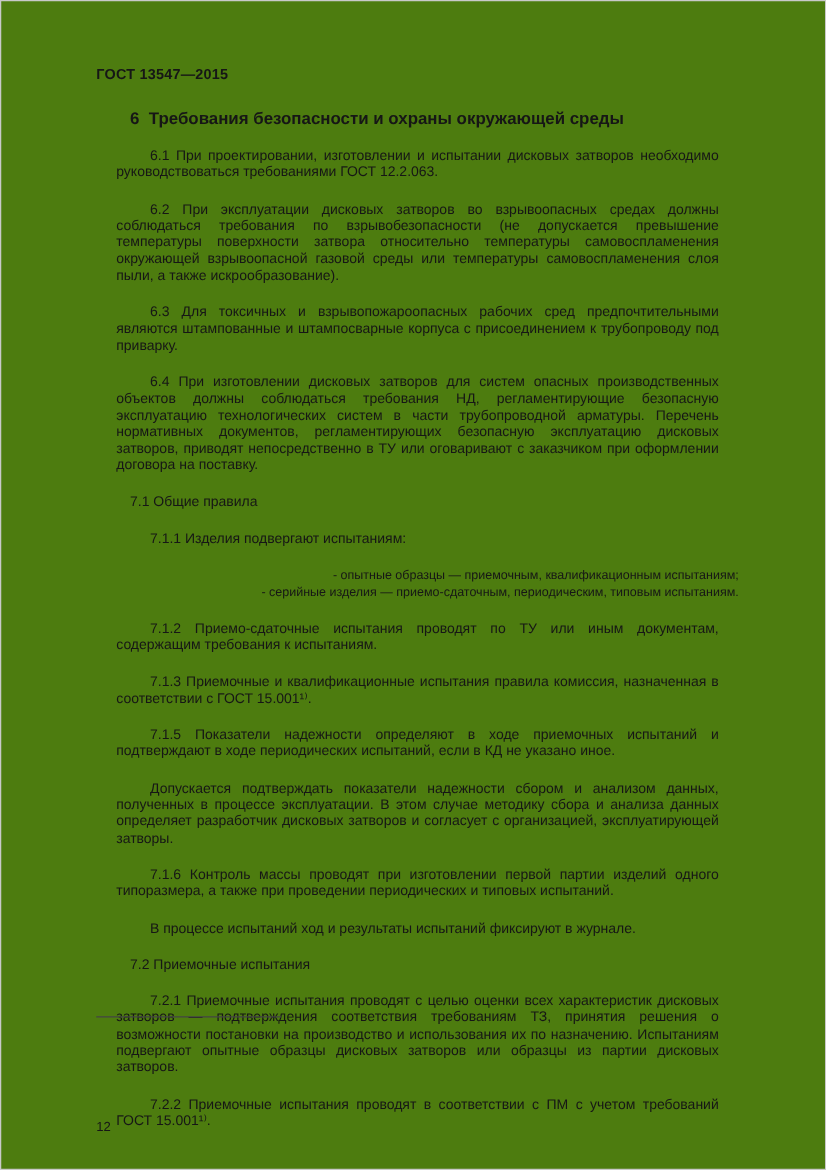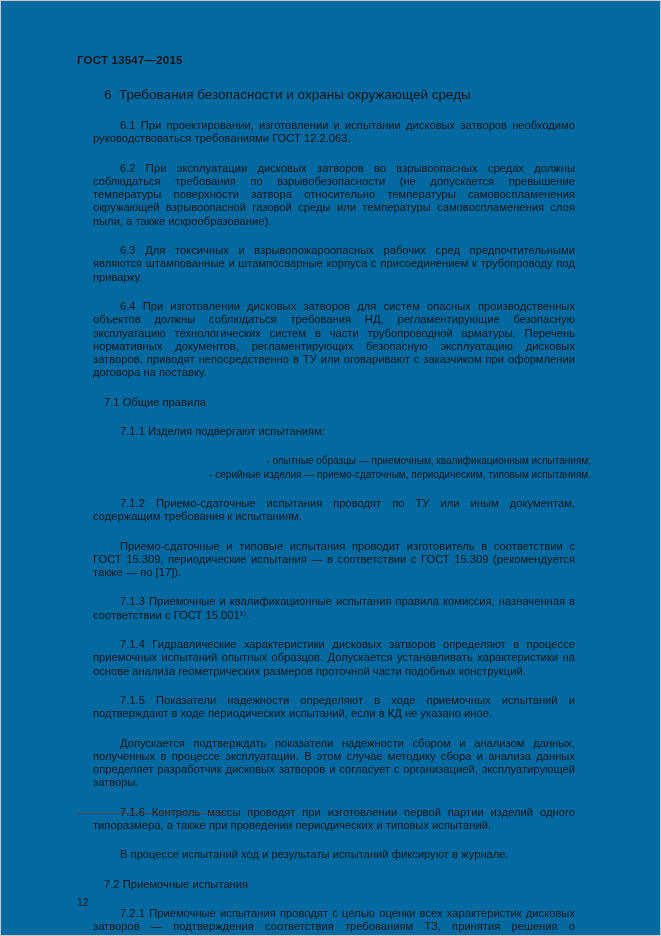--- a/index.html
+++ b/index.html
@@ -1,20 +1,20 @@
 <!DOCTYPE html>
 <html><head>
 <meta charset="utf-8">
 <style>
   html, body { margin: 0; padding: 0; background: #ffffff; }
   .page {
     position: relative;
     width: 661px;
     height: 936px;
-    background: #0369a1;
+    background: #4d7c0f;
     border: 1px solid #c9c9c9;
     box-sizing: border-box;
     font-family: "Liberation Sans", "DejaVu Sans", sans-serif;
     color: #161616;
     overflow: hidden;
   }
   .doc-header {
     position: absolute;
     top: 53px;
     left: 76px;
@@ -24,21 +24,21 @@
   }
   .content {
     position: absolute;
     top: 86px;
     left: 76px;
     width: 514px;
   }
   .section-heading {
     margin: 0 0 14px 0;
     font-size: 13.5px;
-    font-weight: 400;
+    font-weight: 700;
     text-indent: 27px;
     line-height: 16px;
   }
   .section-heading.spaced { margin-top: 17px; }
   .subheading {
     margin: 8px 0 5px 0;
     font-size: 11.2px;
     font-weight: 400;
     text-indent: 27px;
     line-height: 13.3px;
@@ -95,23 +95,21 @@
     <p class="para">6.1 При проектировании, изготовлении и испытании дисковых затворов необходимо руководствоваться требованиями ГОСТ 12.2.063.</p>
     <p class="para">6.2 При эксплуатации дисковых затворов во взрывоопасных средах должны соблюдаться требования по взрывобезопасности (не допускается превышение температуры поверхности затвора относительно температуры самовоспламенения окружающей взрывоопасной газовой среды или температуры самовоспламенения слоя пыли, а также искрообразование).</p>
     <p class="para">6.3 Для токсичных и взрывопожароопасных рабочих сред предпочтительными являются штампованные и штампосварные корпуса с присоединением к трубопроводу под приварку.</p>
     <p class="para">6.4 При изготовлении дисковых затворов для систем опасных производственных объектов должны соблюдаться требования НД, регламентирующие безопасную эксплуатацию технологических систем в части трубопроводной арматуры. Перечень нормативных документов, регламентирующих безопасную эксплуатацию дисковых затворов, приводят непосредственно в ТУ или оговаривают с заказчиком при оформлении договора на поставку.</p>
 
     <h3 class="subheading">7.1 Общие правила</h3>
     <p class="para">7.1.1 Изделия подвергают испытаниям:</p>
     <p class="list-line">- опытные образцы — приемочным, квалификационным испытаниям;</p>
     <p class="list-line">- серийные изделия — приемо-сдаточным, периодическим, типовым испытаниям.</p>
     <p class="para">7.1.2 Приемо-сдаточные испытания проводят по ТУ или иным документам, содержащим требования к испытаниям.</p>
-    <p class="para">Приемо-сдаточные и типовые испытания проводит изготовитель в соответствии с ГОСТ 15.309, периодические испытания — в соответствии с ГОСТ 15.309 (рекомендуется также — по [17]).</p>
     <p class="para">7.1.3 Приемочные и квалификационные испытания правила комиссия, назначенная в соответствии с ГОСТ 15.001¹⁾.</p>
-    <p class="para">7.1.4 Гидравлические характеристики дисковых затворов определяют в процессе приемочных испытаний опытных образцов. Допускается устанавливать характеристики на основе анализа геометрических размеров проточной части подобных конструкций.</p>
     <p class="para">7.1.5 Показатели надежности определяют в ходе приемочных испытаний и подтверждают в ходе периодических испытаний, если в КД не указано иное.</p>
     <p class="para">Допускается подтверждать показатели надежности сбором и анализом данных, полученных в процессе эксплуатации. В этом случае методику сбора и анализа данных определяет разработчик дисковых затворов и согласует с организацией, эксплуатирующей затворы.</p>
     <p class="para">7.1.6 Контроль массы проводят при изготовлении первой партии изделий одного типоразмера, а также при проведении периодических и типовых испытаний.</p>
     <p class="para">В процессе испытаний ход и результаты испытаний фиксируют в журнале.</p>
 
     <h3 class="subheading">7.2 Приемочные испытания</h3>
     <p class="para">7.2.1 Приемочные испытания проводят с целью оценки всех характеристик дисковых затворов — подтверждения соответствия требованиям ТЗ, принятия решения о возможности постановки на производство и использования их по назначению. Испытаниям подвергают опытные образцы дисковых затворов или образцы из партии дисковых затворов.</p>
     <p class="para">7.2.2 Приемочные испытания проводят в соответствии с ПМ с учетом требований ГОСТ 15.001¹⁾.</p>
   </div>
 

